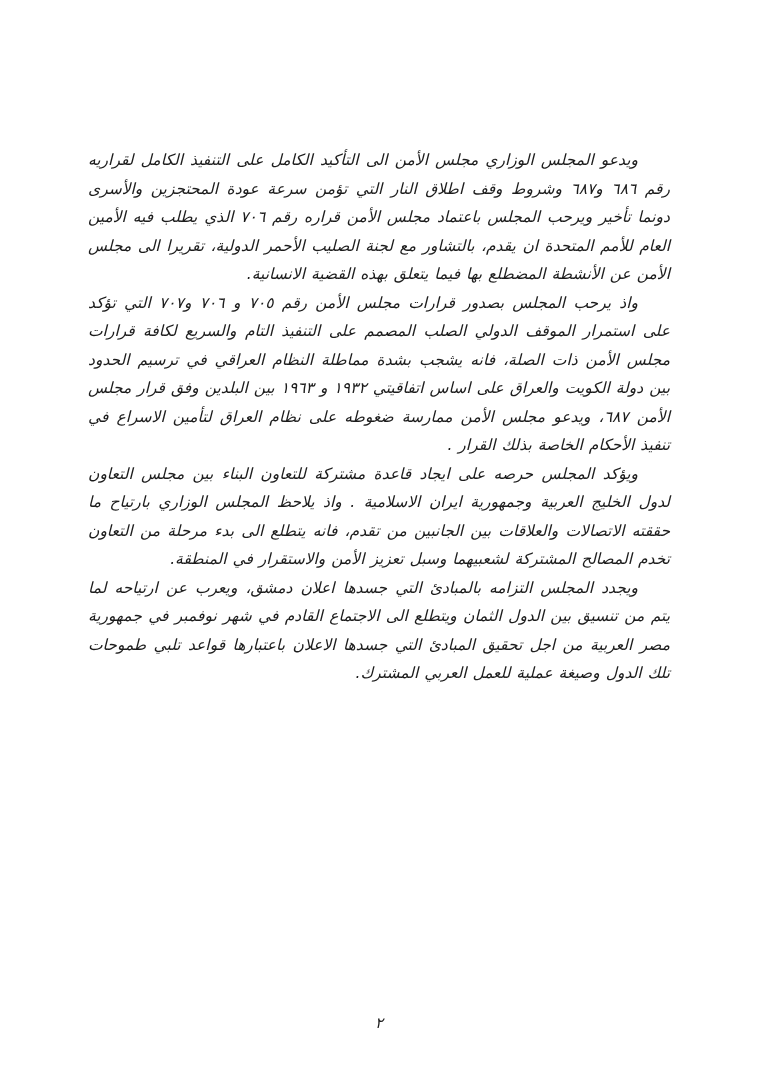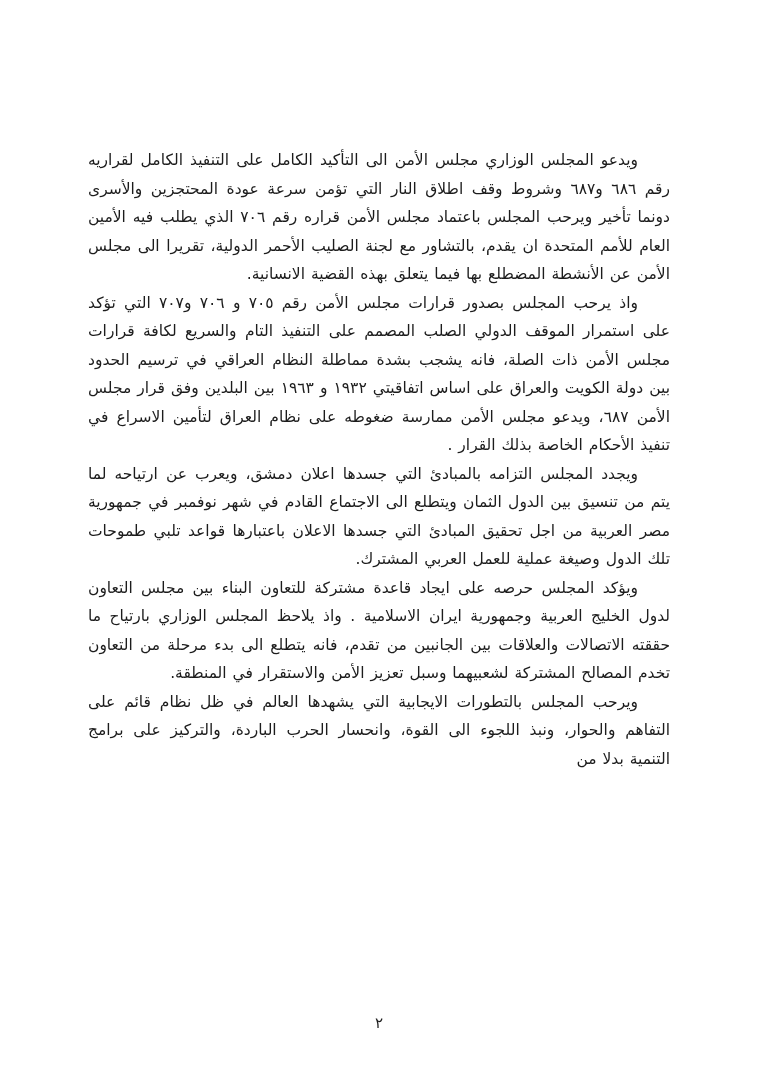--- a/index.html
+++ b/index.html
@@ -8,20 +8,21 @@
     background: #ffffff;
     font-family: "DejaVu Sans", sans-serif;
   }
   .page {
     position: relative;
     width: 758px;
     height: 1078px;
     background: #ffffff;
     overflow: hidden;
     color: #1c1c1c;
+    font-style: italic;
   }
   .text-block {
     position: absolute;
     top: 146px;
     right: 88px;
     width: 582px;
     direction: rtl;
     text-align: justify;
     font-size: 15.5px;
     line-height: 28.5px;
@@ -43,18 +44,17 @@
     color: #1c1c1c;
   }
 </style>
 </head>
 <body>
 
 <div class="page">
   <div class="text-block">
     <p class="para">ويدعو المجلس الوزاري مجلس الأمن الى التأكيد الكامل على التنفيذ الكامل لقراريه رقم ٦٨٦ و٦٨٧ وشروط وقف اطلاق النار التي تؤمن سرعة عودة المحتجزين والأسرى دونما تأخير ويرحب المجلس باعتماد مجلس الأمن قراره رقم ٧٠٦ الذي يطلب فيه الأمين العام للأمم المتحدة ان يقدم، بالتشاور مع لجنة الصليب الأحمر الدولية، تقريرا الى مجلس الأمن عن الأنشطة المضطلع بها فيما يتعلق بهذه القضية الانسانية.</p>
     <p class="para">واذ يرحب المجلس بصدور قرارات مجلس الأمن رقم ٧٠٥ و ٧٠٦ و٧٠٧ التي تؤكد على استمرار الموقف الدولي الصلب المصمم على التنفيذ التام والسريع لكافة قرارات مجلس الأمن ذات الصلة، فانه يشجب بشدة مماطلة النظام العراقي في ترسيم الحدود بين دولة الكويت والعراق على اساس اتفاقيتي ١٩٣٢ و ١٩٦٣ بين البلدين وفق قرار مجلس الأمن ٦٨٧، ويدعو مجلس الأمن ممارسة ضغوطه على نظام العراق لتأمين الاسراع في تنفيذ الأحكام الخاصة بذلك القرار .</p>
+    <p class="para">ويؤكد المجلس حرصه على ايجاد قاعدة مشتركة للتعاون البناء بين مجلس التعاون لدول الخليج العربية وجمهورية ايران الاسلامية . واذ يلاحظ المجلس الوزاري بارتياح ما حققته الاتصالات والعلاقات بين الجانبين من تقدم، فانه يتطلع الى بدء مرحلة من التعاون تخدم المصالح المشتركة لشعبيهما وسبل تعزيز الأمن والاستقرار في المنطقة.</p>
     <p class="para">ويجدد المجلس التزامه بالمبادئ التي جسدها اعلان دمشق، ويعرب عن ارتياحه لما يتم من تنسيق بين الدول الثمان ويتطلع الى الاجتماع القادم في شهر نوفمبر في جمهورية مصر العربية من اجل تحقيق المبادئ التي جسدها الاعلان باعتبارها قواعد تلبي طموحات تلك الدول وصيغة عملية للعمل العربي المشترك.</p>
-    <p class="para">ويؤكد المجلس حرصه على ايجاد قاعدة مشتركة للتعاون البناء بين مجلس التعاون لدول الخليج العربية وجمهورية ايران الاسلامية . واذ يلاحظ المجلس الوزاري بارتياح ما حققته الاتصالات والعلاقات بين الجانبين من تقدم، فانه يتطلع الى بدء مرحلة من التعاون تخدم المصالح المشتركة لشعبيهما وسبل تعزيز الأمن والاستقرار في المنطقة.</p>
-    <p class="para">ويرحب المجلس بالتطورات الايجابية التي يشهدها العالم في ظل نظام قائم على التفاهم والحوار، ونبذ اللجوء الى القوة، وانحسار الحرب الباردة، والتركيز على برامج التنمية بدلا من</p>
   </div>
   <div class="page-number">٢</div>
 </div>
 
 </body></html>

